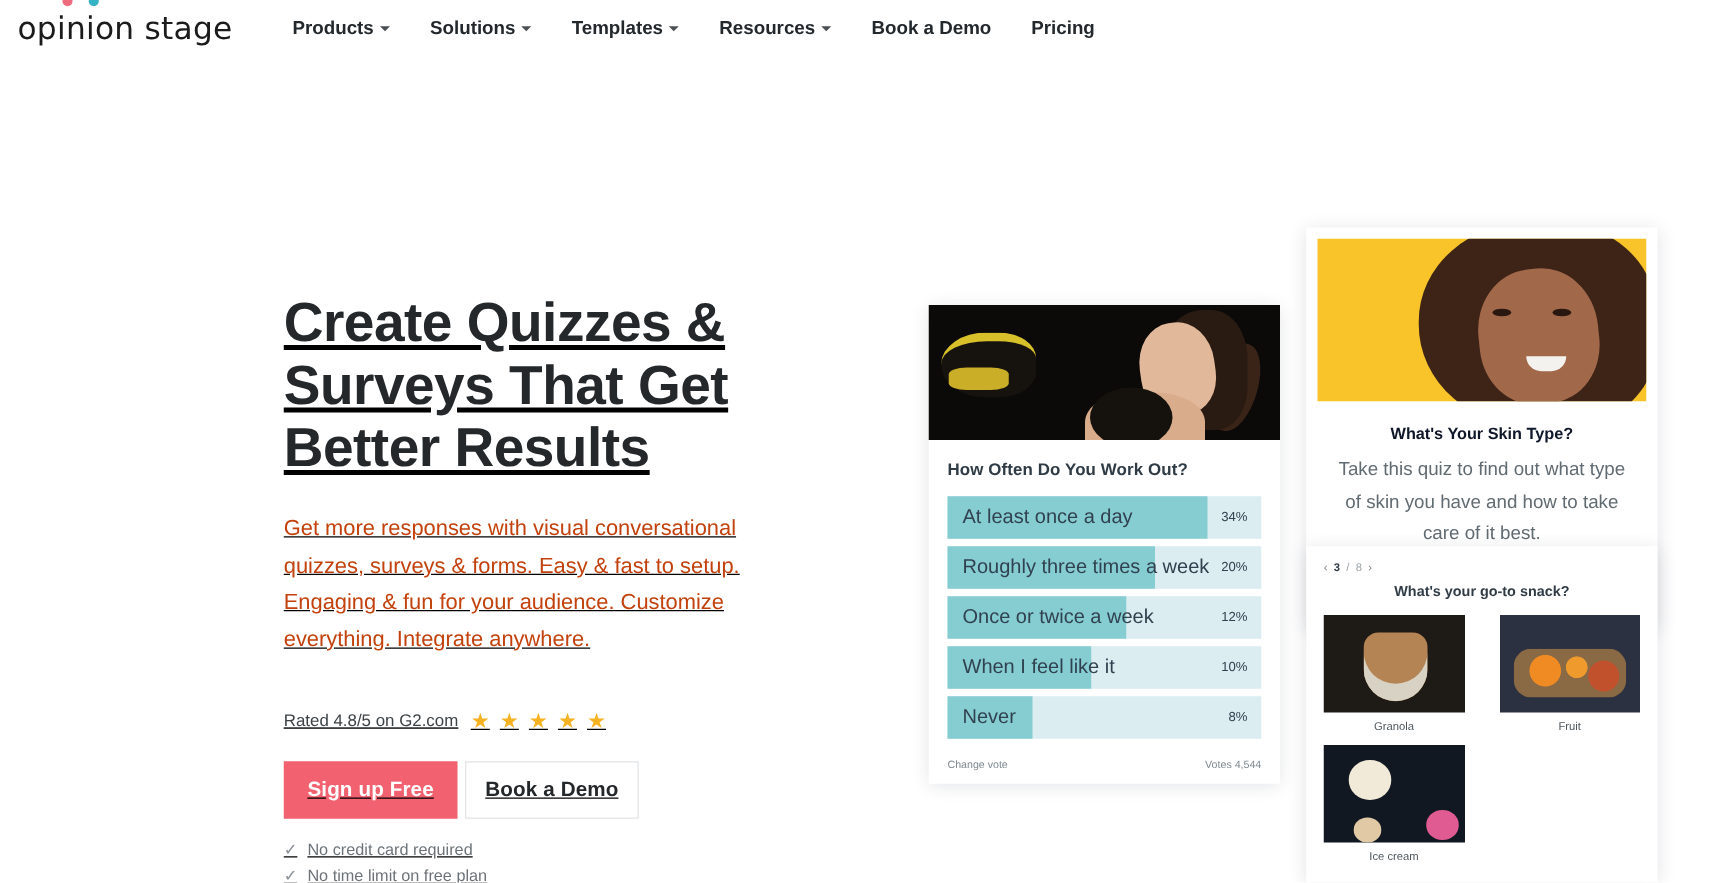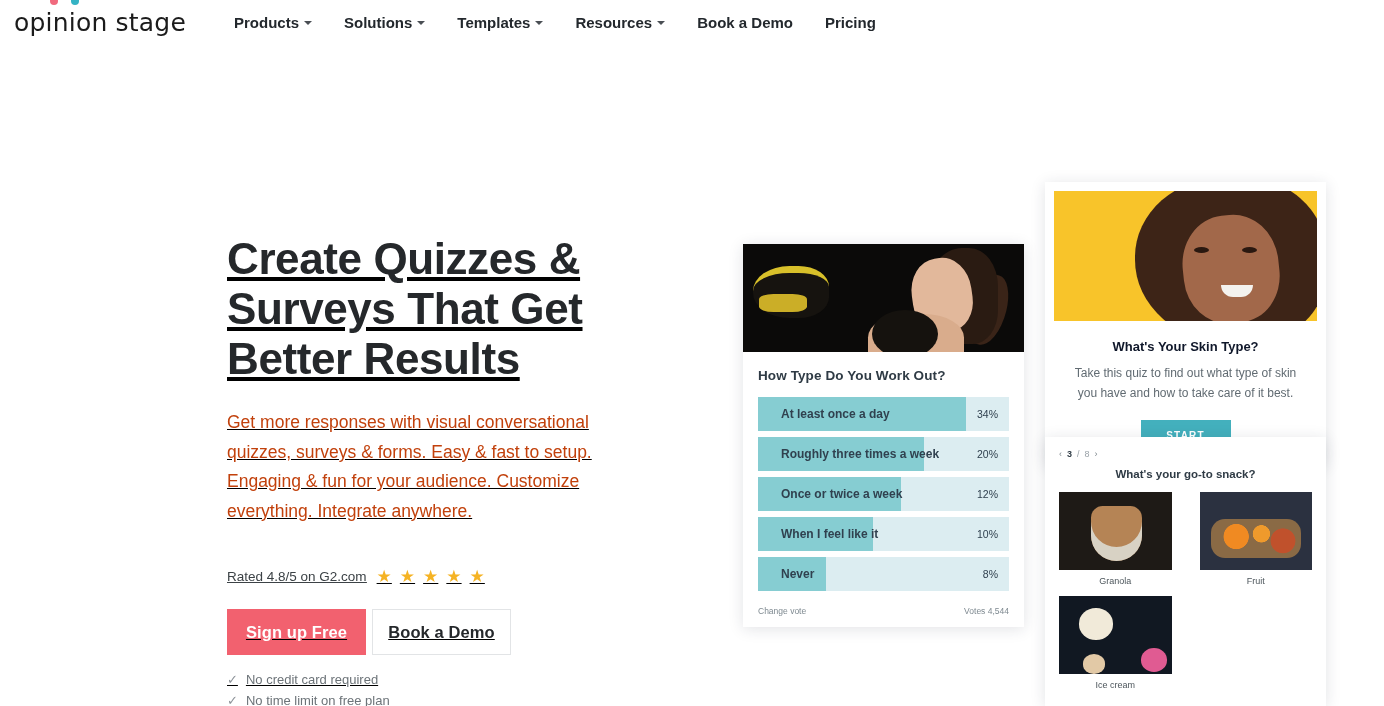--- a/index.html
+++ b/index.html
@@ -146,22 +146,22 @@
   }
   .bar-row {
     position: relative; height: 34px; margin-bottom: 6px;
     background: #dcedf1; display: flex; align-items: center;
   }
   .bar-fill {
     position: absolute; left: 0; top: 0; bottom: 0;
     background: #86cdd2;
   }
   .bar-label {
-    position: relative; font-size: 12px; color: #30414f;
-    padding-left: 23px; z-index: 2; font-weight: bold;
+    position: relative; font-size: 16px; color: #30414f;
+    padding-left: 12px; z-index: 2;
   }
   .bar-pct {
     position: absolute; right: 11px; font-size: 10.5px;
     color: #30414f; z-index: 2;
   }
   .poll-foot {
     display: flex; justify-content: space-between;
     padding: 9px 15px 11px 15px;
     font-size: 8.5px; color: #7e8990;
   }
@@ -191,21 +191,21 @@
   .q-smile {
     position: absolute; right: 64px; top: 94px;
     width: 32px; height: 12px; border-radius: 0 0 18px 18px;
     background: #f4f2ee;
   }
   .quiz-title {
     text-align: center; font-size: 13px; font-weight: 700;
     color: #0f172a; margin-top: 18px;
   }
   .quiz-desc {
-    text-align: center; font-size: 12px; color: #616b72;
+    text-align: center; font-size: 15px; color: #616b72;
     line-height: 1.7; margin-top: 9px; padding: 0 16px;
   }
   .quiz-start {
     margin: 16px auto 0 auto; width: 90px; height: 32px;
     background: #43b0bd; color: #ffffff;
     font-size: 10px; font-weight: 700; letter-spacing: 1.2px;
     display: flex; align-items: center; justify-content: center;
     cursor: pointer;
   }
 
@@ -336,21 +336,21 @@
       <div class="poll-img">
         <div class="boxer-tail"></div>
         <div class="boxer-hair"></div>
         <div class="boxer-head"></div>
         <div class="boxer-body"></div>
         <div class="glove-a"></div>
         <div class="glove-strap"></div>
         <div class="glove-b"></div>
       </div>
       <div class="poll-body">
-        <div class="poll-q">How Type Do You Work Out?</div>
+        <div class="poll-q">How Often Do You Work Out?</div>
 
         <div class="bar-row">
           <div class="bar-fill" style="width:83%"></div>
           <span class="bar-label">At least once a day</span>
           <span class="bar-pct">34%</span>
         </div>
         <div class="bar-row">
           <div class="bar-fill" style="width:66%"></div>
           <span class="bar-label">Roughly three times a week</span>
           <span class="bar-pct">20%</span>

